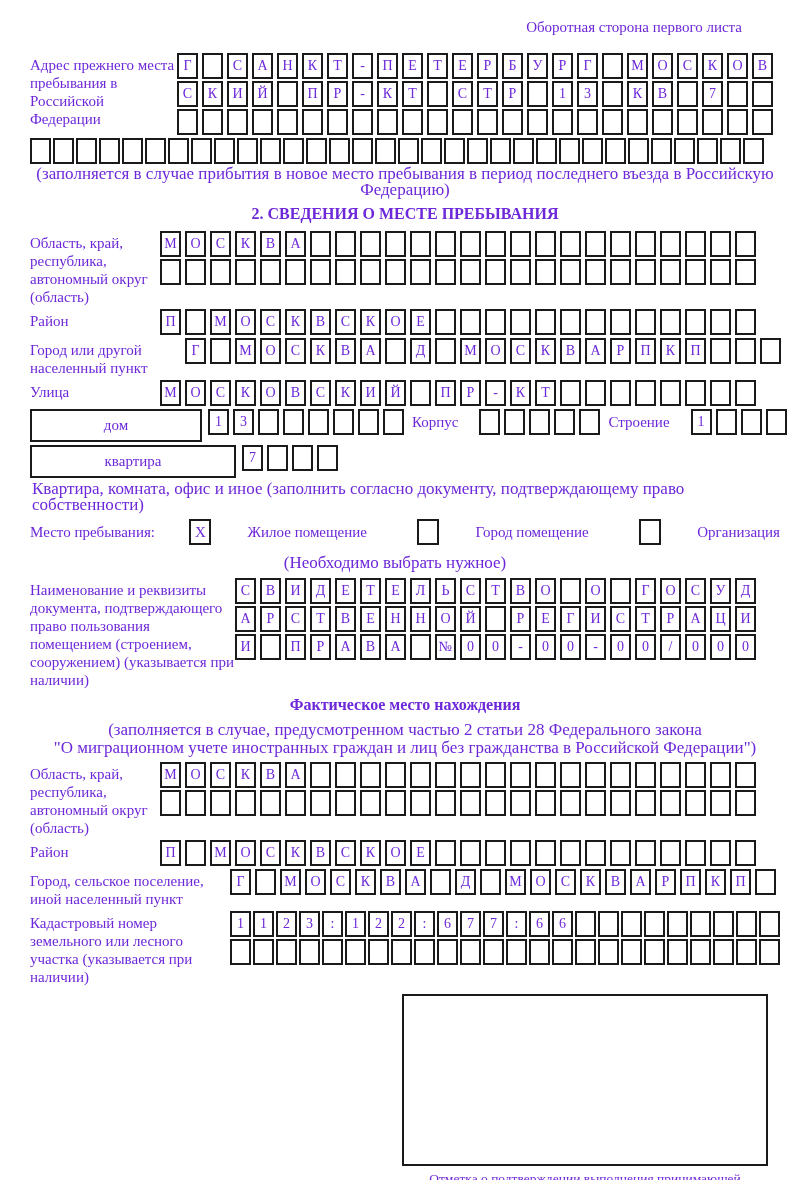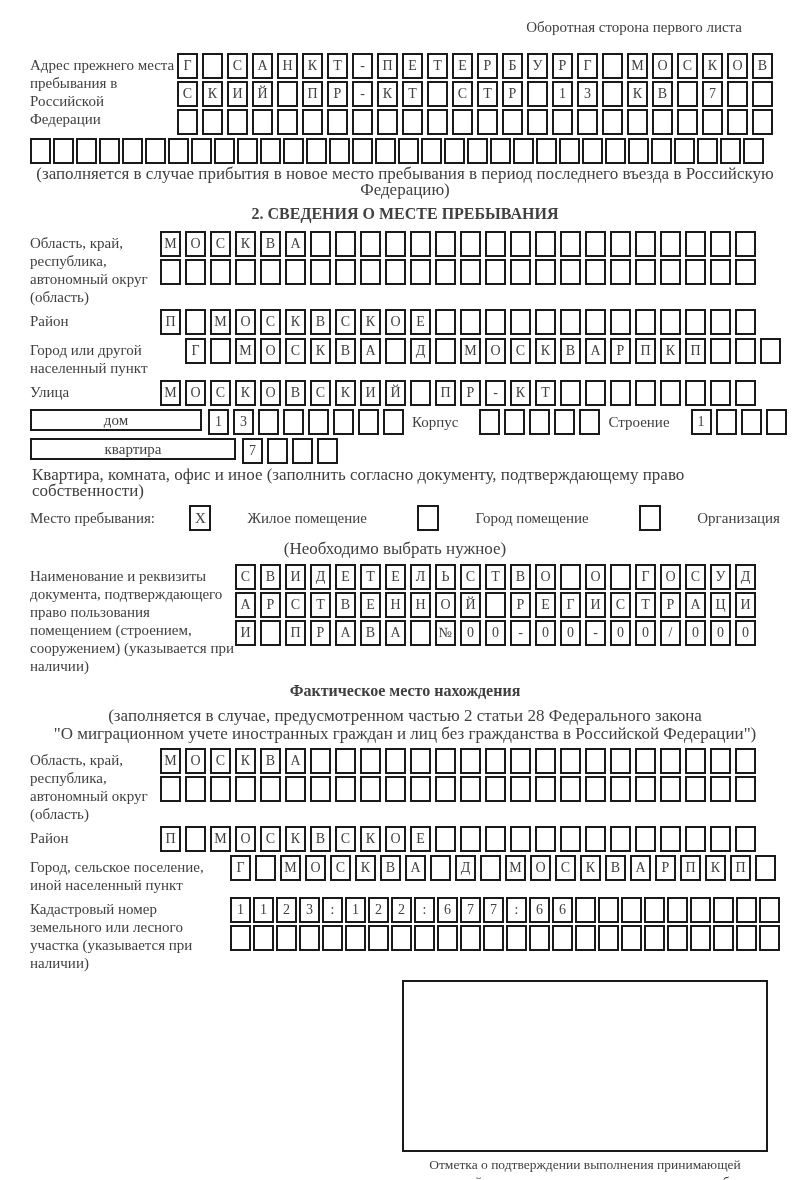--- a/index.html
+++ b/index.html
@@ -1,20 +1,20 @@
 <!DOCTYPE html>
 <html><head>
 <meta charset="utf-8">
 <style>
   html,body{margin:0;padding:0;background:#ffffff;}
   .page{
     position:relative;
     width:800px;height:1180px;
     background:#ffffff;
-    color:#404040;
+    color:#6d28d9;
     font-family:"Liberation Serif","DejaVu Serif",serif;
     box-sizing:border-box;
     padding:18px 20px 10px 30px;
     overflow:hidden;
   }
   .hdr{
     text-align:right;
     padding-right:38px;
     font-size:15px;
     line-height:19px;
@@ -29,21 +29,21 @@
   .cbox{
     width:21px;height:26px;box-sizing:border-box;
     border:2px solid #1a1a1a;background:#fff;
     display:inline-flex;align-items:center;justify-content:center;
     font-size:14px;line-height:22px;flex:none;
   }
   .note{font-size:17px;line-height:16px;margin:2px 0 6px 2px;}
   .center{text-align:center;margin-left:0;}
   .sect-title{text-align:center;font-weight:bold;font-size:16px;line-height:20px;margin:5px 0 7px;}
   .lblbox{
-    border:2px solid #1a1a1a;height:22px;box-sizing:border-box;flex:none;
+    border:2px solid #1a1a1a;height:33px;box-sizing:border-box;flex:none;
     display:flex;align-items:center;justify-content:center;
     font-size:15px;margin-right:6px;background:#fff;
   }
   .bw172{width:172px}.bw206{width:206px}
   .inline-lbl{font-size:15px;line-height:26px;padding:0 21px 0 8px;flex:none;}
   .stay{display:flex;align-items:center;margin:6px 0 2px;font-size:15px;justify-content:space-between;}
   .checkbox{
     width:22px;height:26px;box-sizing:border-box;border:2px solid #1a1a1a;
     display:inline-flex;align-items:center;justify-content:center;
     font-size:15px;margin:0 10px 0 24px;flex:none;background:#fff;

